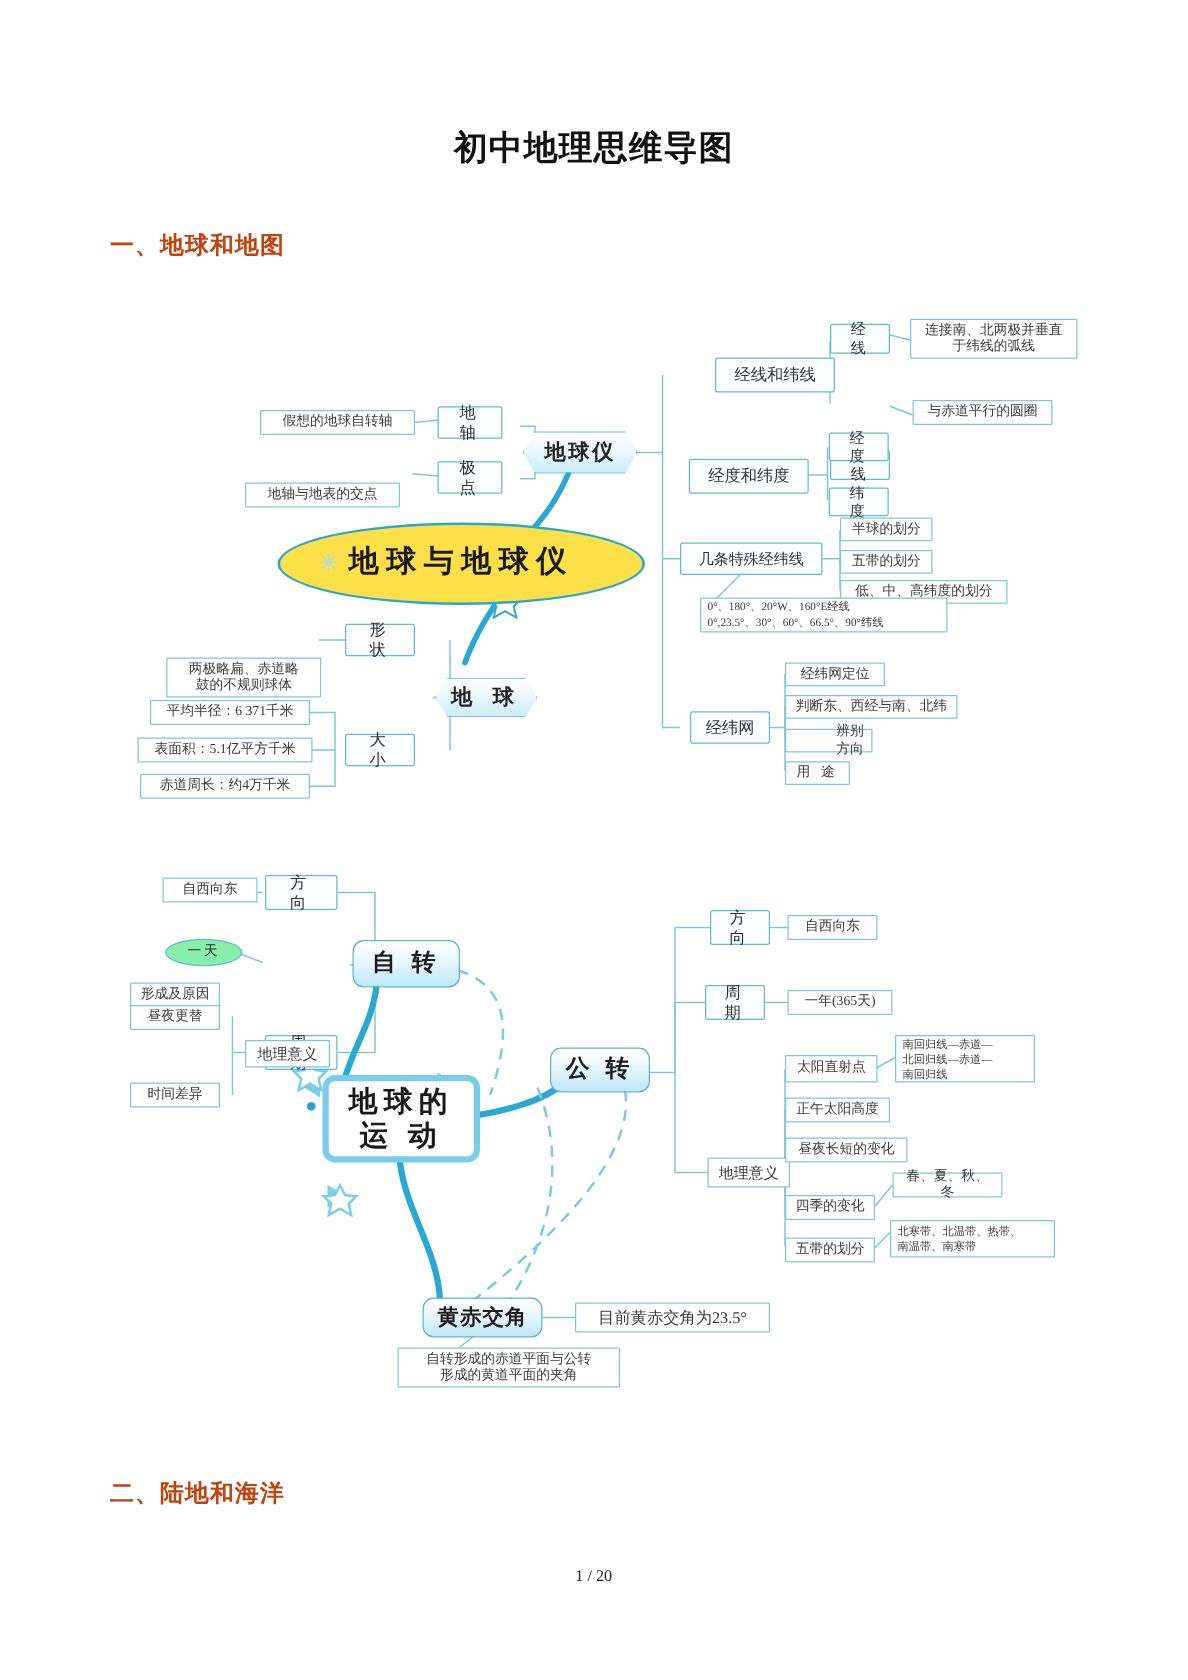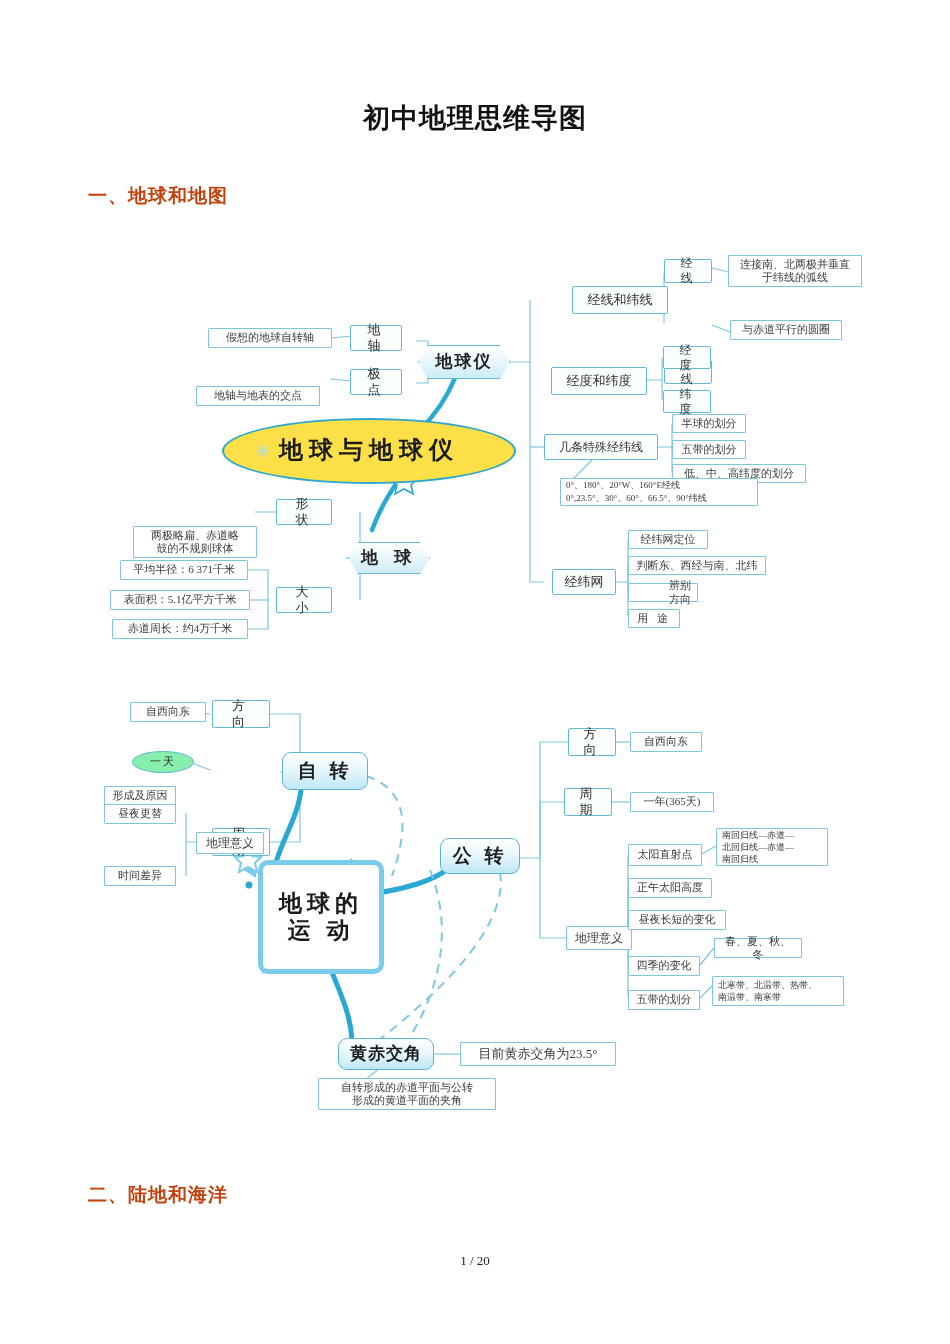--- a/index.html
+++ b/index.html
@@ -274,21 +274,21 @@
     <div class="node mid nospace" style="left:212px;top:20px;width:58px;height:28px;letter-spacing:5px;">方 向</div>
     <div class="node mid nospace" style="left:212px;top:148px;width:58px;height:28px;letter-spacing:5px;">周 期</div>
 
     <div class="node leaf" style="left:130px;top:22px;width:76px;height:20px;">自西向东</div>
     <div class="node oval" style="left:132px;top:71px;width:62px;height:22px;">一天</div>
     <div class="node leaf" style="left:196px;top:152px;width:68px;height:22px;font-size:12px;">地理意义</div>
     <div class="node leaf" style="left:104px;top:106px;width:72px;height:20px;">形成及原因</div>
     <div class="node leaf" style="left:104px;top:124px;width:72px;height:20px;">昼夜更替</div>
     <div class="node leaf" style="left:104px;top:186px;width:72px;height:20px;text-align:center;">时间差异</div>
 
-    <div class="node center-rect" style="left:258px;top:180px;width:126px;height:114px;">地球的
+    <div class="node center-rect" style="left:258px;top:180px;width:126px;height:70px;">地球的
 运 动</div>
 
     <div class="node pill" style="left:440px;top:158px;width:80px;height:36px;">公 转</div>
     <div class="node mid nospace" style="left:568px;top:48px;width:48px;height:28px;letter-spacing:4px;">方 向</div>
     <div class="node mid nospace" style="left:564px;top:108px;width:48px;height:28px;letter-spacing:4px;">周 期</div>
     <div class="node leaf" style="left:630px;top:52px;width:72px;height:20px;">自西向东</div>
     <div class="node leaf" style="left:630px;top:112px;width:84px;height:20px;">一年(365天)</div>
     <div class="node leaf" style="left:566px;top:246px;width:66px;height:24px;font-size:12px;">地理意义</div>
 
     <div class="node leaf" style="left:628px;top:164px;width:74px;height:22px;">太阳直射点</div>

